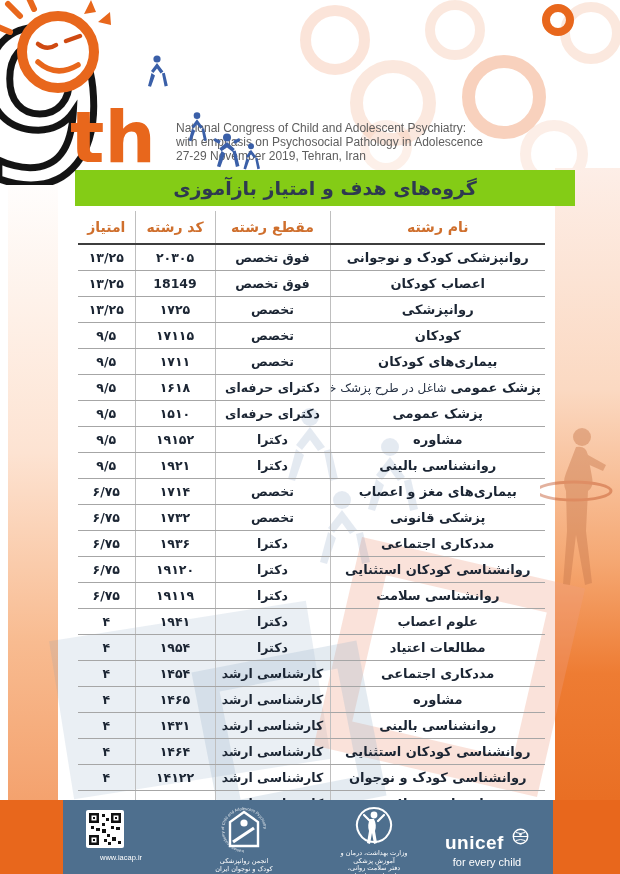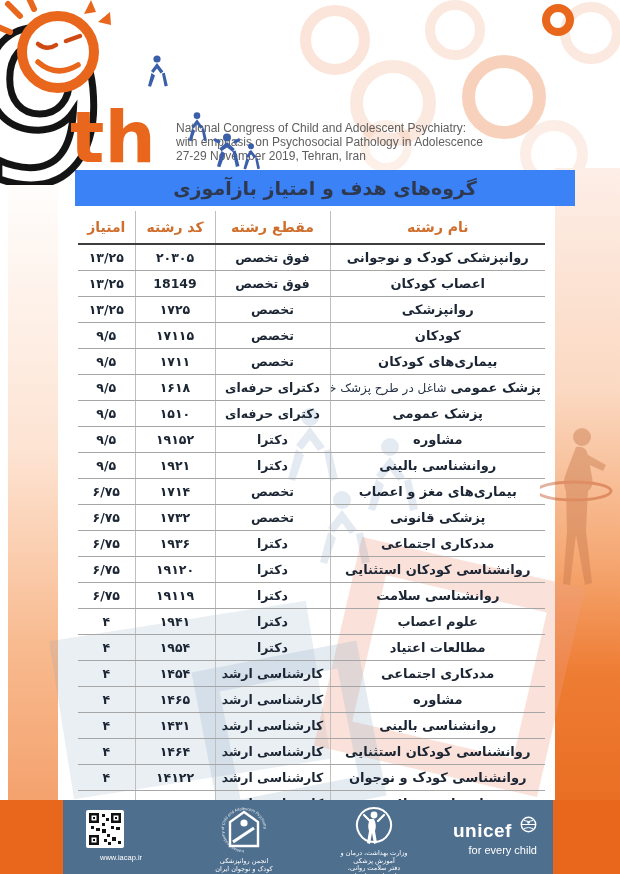--- a/index.html
+++ b/index.html
@@ -22,21 +22,21 @@
   .band-title{position:absolute;right:10px;top:4px;color:#ffffff;font-size:23px;direction:rtl;}
   .band-sub{position:absolute;right:10px;top:36px;color:#f0782a;font-size:14px;font-weight:bold;direction:rtl;}
   .ninth{position:absolute;right:72px;top:12px;z-index:3;color:#161616;font-size:38px;font-weight:bold;direction:rtl;line-height:1;}
   .ninth-ring{position:absolute;right:46px;top:4px;width:16px;height:16px;border:8px solid #e8671c;border-radius:50%;z-index:4;}
   .en-title{position:absolute;left:176px;top:121px;z-index:2;color:#5e5e5e;font-size:12px;line-height:14px;
             font-family:"Liberation Sans",sans-serif;}
   .logo9{position:absolute;left:0;top:0;z-index:3;}
   .hfig{position:absolute;z-index:3;color:#3a5fa8;}
 
   
-  .ttl-band{position:absolute;left:75px;top:170px;width:500px;height:36px;background:#3b82f6;z-index:2;
+  .ttl-band{position:absolute;left:75px;top:170px;width:500px;height:36px;background:#84cc16;z-index:2;
             display:flex;align-items:center;justify-content:center;}
   .ttl-band span{color:#2e3950;font-weight:bold;font-size:19px;direction:rtl;}
 
   
   .tbl-wrap{position:absolute;left:78px;top:211px;width:467px;z-index:2;}
   table{border-collapse:collapse;width:467px;table-layout:fixed;direction:rtl;background:transparent;}
   col.c-name{width:215px;} col.c-deg{width:115px;} col.c-code{width:80px;} col.c-score{width:57px;}
   th{color:#cf6f2d;font-weight:bold;font-size:14px;height:30px;border-bottom:2px solid #3e3e3e;margin-top:38px;}
   td{color:#1b2533;font-weight:bold;font-size:12.5px;text-align:center;height:25px;padding:0 4px;
      border-bottom:1px solid #a6a6a6;white-space:nowrap;overflow:hidden;}
@@ -358,21 +358,21 @@
       <svg width="44" height="40" viewBox="0 0 44 40">
         <path d="M22,2 a17,17 0 1 0 0.01,0" fill="none" stroke="#ffffff" stroke-width="2"></path>
         <circle cx="22" cy="9" r="3.4" fill="#ffffff"></circle>
         <path d="M22,13 q3,6 1,12 l2,12 l-3,1 l-2,-11 l-2,11 l-3,-1 l2,-12 q-2,-6 1,-12 z" fill="#ffffff"></path>
         <path d="M18,15 l-6,-6 M26,15 l6,-6" stroke="#ffffff" stroke-width="2.2" stroke-linecap="round"></path>
       </svg>
       <div class="cap-fa">وزارت بهداشت، درمان و آموزش پزشکی</div>
       <div class="cap-fa">دفتر سلامت روانی، اجتماعی و اعتیاد</div>
     </div>
 
-    <div class="foot-item" style="left:437px;top:16px;width:100px;text-align:right;">
+    <div class="foot-item" style="left:437px;top:28px;width:100px;text-align:center;">
       <span class="unicef-name">unicef</span>
       <svg width="17" height="17" viewBox="0 0 17 17" style="vertical-align:4px;margin-left:3px;">
         <circle cx="8.5" cy="8.5" r="7.2" fill="none" stroke="#ffffff" stroke-width="1.4"></circle>
         <path d="M2,8.5 h13 M4,4.5 q4.5,2 9,0 M4,12.5 q4.5,-2 9,0" fill="none" stroke="#ffffff" stroke-width="1"></path>
         <circle cx="8.5" cy="6.5" r="1.3" fill="#ffffff"></circle>
       </svg>
       <div class="unicef-tag">for every child</div>
     </div>
   </div>
 

